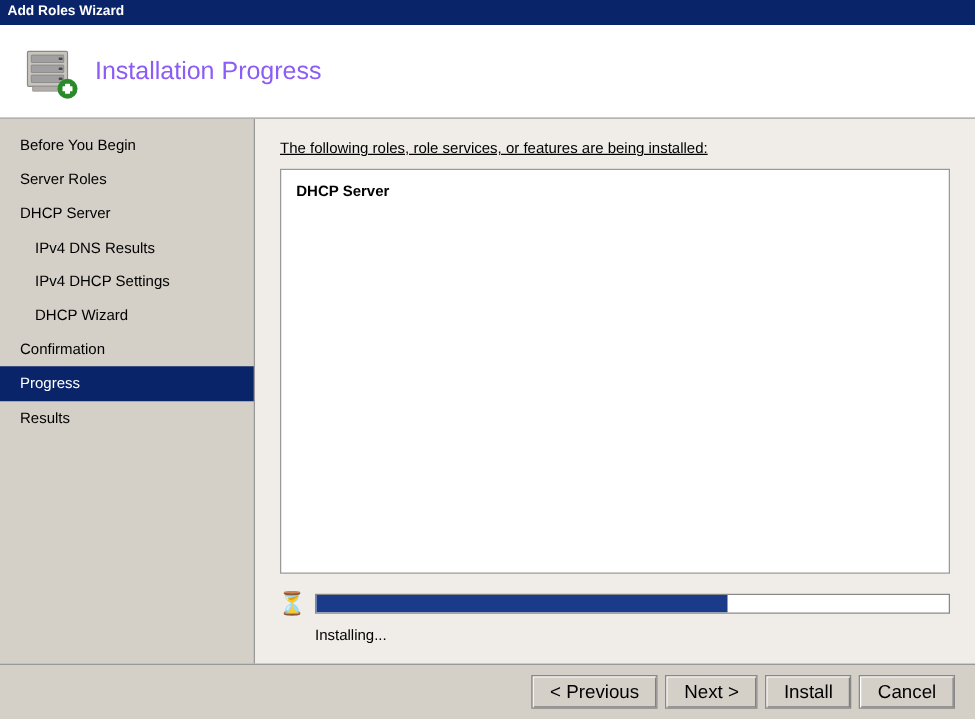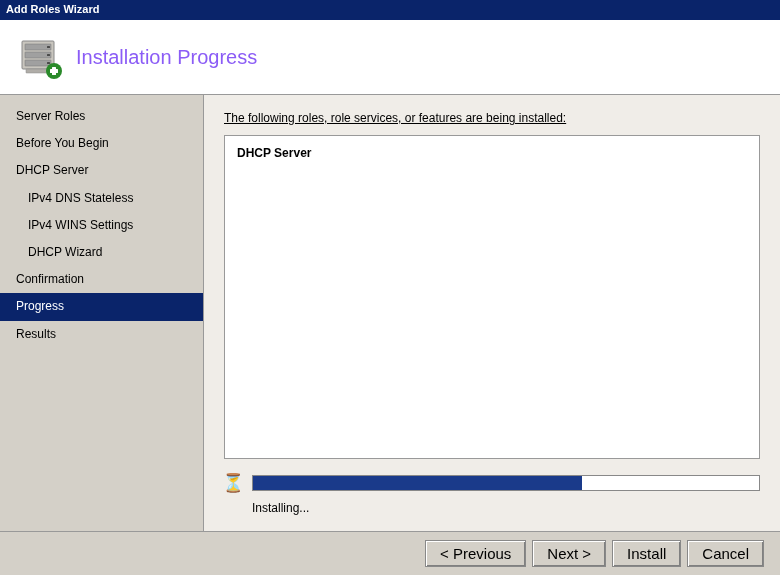--- a/index.html
+++ b/index.html
@@ -191,25 +191,25 @@
         <rect x="36" y="34" width="4" height="8" rx="0.5" fill="white"></rect>
         <rect x="34" y="36" width="8" height="4" rx="0.5" fill="white"></rect>
       </svg>
     </div>
     <h1 class="header-title">Installation Progress</h1>
   </div>
 
   <div class="content-area">
 
     <div class="sidebar">
-    <div class="sidebar-item">Server Roles</div>
-        <div class="sidebar-item">Before You Begin</div>
+    <div class="sidebar-item">Before You Begin</div>
+        <div class="sidebar-item">Server Roles</div>
         <div class="sidebar-item">DHCP Server</div>
-        <div class="sidebar-item sub">IPv4 DNS Stateless</div>
-        <div class="sidebar-item sub">IPv4 WINS Settings</div>
+        <div class="sidebar-item sub">IPv4 DNS Results</div>
+        <div class="sidebar-item sub">IPv4 DHCP Settings</div>
         <div class="sidebar-item sub">DHCP Wizard</div>
         <div class="sidebar-item">Confirmation</div>
         <div class="sidebar-item active">Progress</div>
         <div class="sidebar-item">Results</div>
       </div>
 
     <div class="main-content">
       <p class="description-text">The following roles, role services, or features are being installed:</p>
       <div class="install-list">
       <div class="install-list-item">DHCP Server</div>

